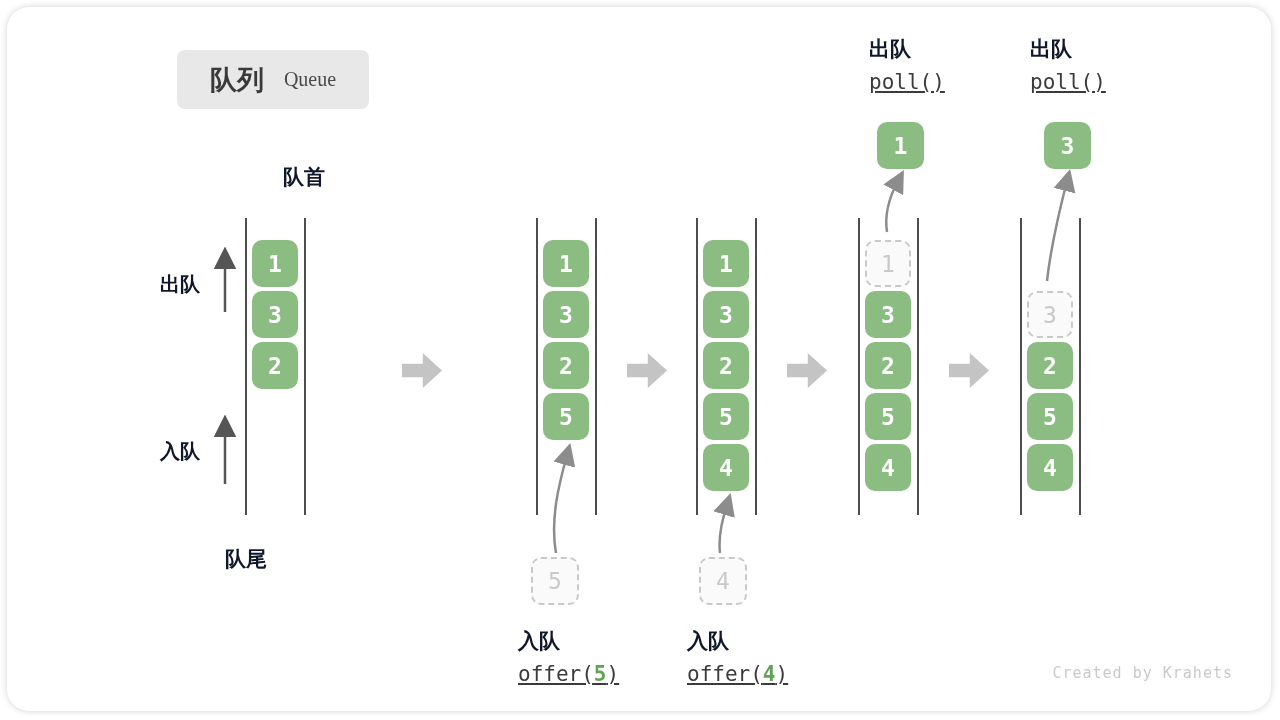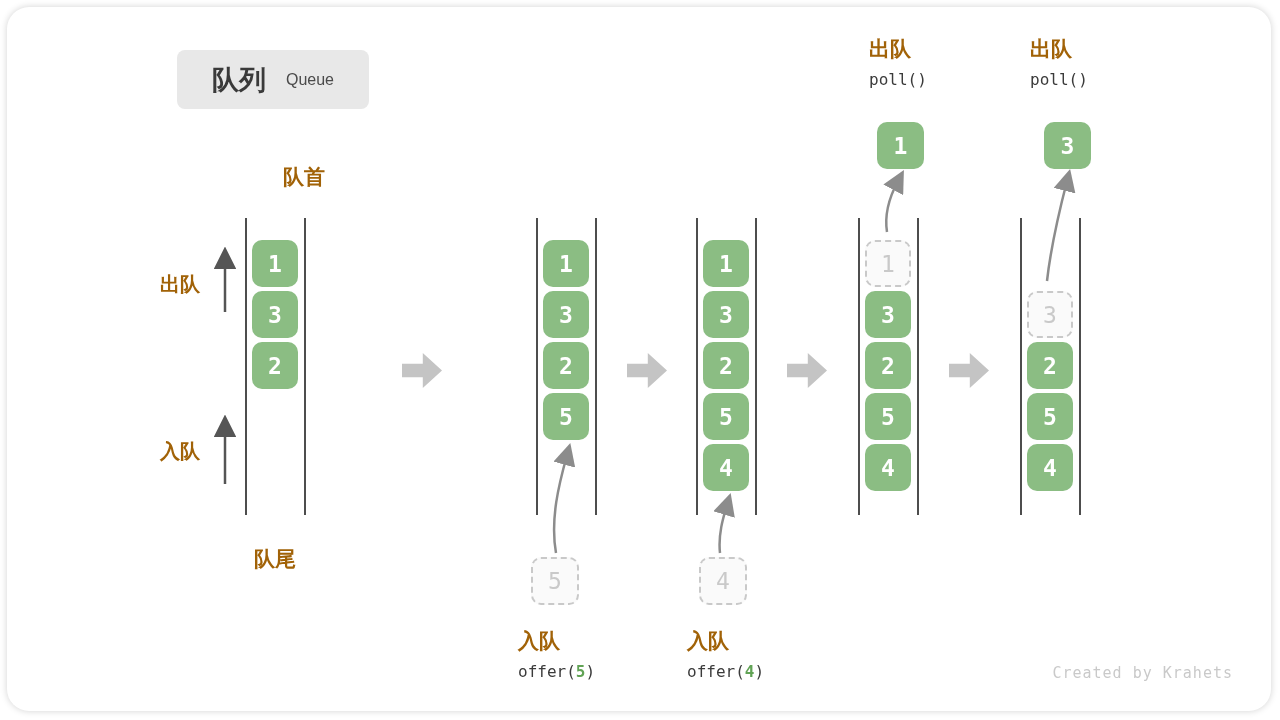--- a/index.html
+++ b/index.html
@@ -5,25 +5,25 @@
   html,body{margin:0;padding:0;background:#ffffff;}
   body{width:1280px;height:720px;position:relative;font-family:"Liberation Sans",sans-serif;}
   .card{position:absolute;left:7px;top:7px;width:1264px;height:704px;background:#ffffff;
         border-radius:22px;box-shadow:0 0 7px rgba(0,0,0,0.18);}
   .abs{position:absolute;}
 
   
   .title-chip{left:170px;top:43px;width:192px;height:59px;background:#e8e8e8;border-radius:8px;
               display:flex;align-items:center;justify-content:center;gap:20px;}
   .title-zh{font-size:27px;font-weight:700;color:#3a3a3a;}
-  .title-en{font-family:Liberation Sans, sans-serif;font-size:16px;color:#4a4a4a;}
+  .title-en{font-family:Liberation Serif, serif;font-size:20px;color:#4a4a4a;}
 
   
-  .zh-bold{font-size:21px;font-weight:700;color:#a16207;}
-  .mono{font-family:"DejaVu Sans Mono",monospace;font-size:16px;color:#3b3b3b;}
+  .zh-bold{font-size:21px;font-weight:700;color:#0f172a;}
+  .mono{font-family:"DejaVu Sans Mono",monospace;font-size:21px;color:#3b3b3b;text-decoration:underline;}
   .green-digit{color:#61a355;font-weight:700;}
 
   
   .vline{position:absolute;top:211px;height:297px;width:2px;background:#4d4d4d;}
 
   
   .slot{position:absolute;width:46px;height:47px;border-radius:10px;box-sizing:border-box;
         display:flex;align-items:center;justify-content:center;
         font-family:"DejaVu Sans Mono",monospace;font-size:23px;font-weight:700;}
   .solid{background:#8bbd83;color:#ffffff;}
@@ -51,21 +51,21 @@
 <body>
 
 <div class="card">
 
   <div class="abs title-chip">
     <span class="title-zh">队列</span>
     <span class="title-en">Queue</span>
   </div>
 
   <div class="abs zh-bold" style="left:218px;top:156px;width:100px;text-align:right;">队首</div>
-  <div class="abs zh-bold" style="left:218px;top:538px;width:100px;text-align:center;">队尾</div>
+  <div class="abs zh-bold" style="left:218px;top:538px;width:100px;text-align:left;">队尾</div>
 
   <div class="abs zh-bold" style="left:153px;top:264px;font-size:20px;">出队</div>
   <div class="abs zh-bold" style="left:153px;top:431px;font-size:20px;">入队</div>
 
   <div class="vline" style="left:238px"></div>
   <div class="vline" style="left:297px"></div>
   <div class="vline" style="left:529px"></div>
   <div class="vline" style="left:588px"></div>
   <div class="vline" style="left:689px"></div>
   <div class="vline" style="left:748px"></div>

